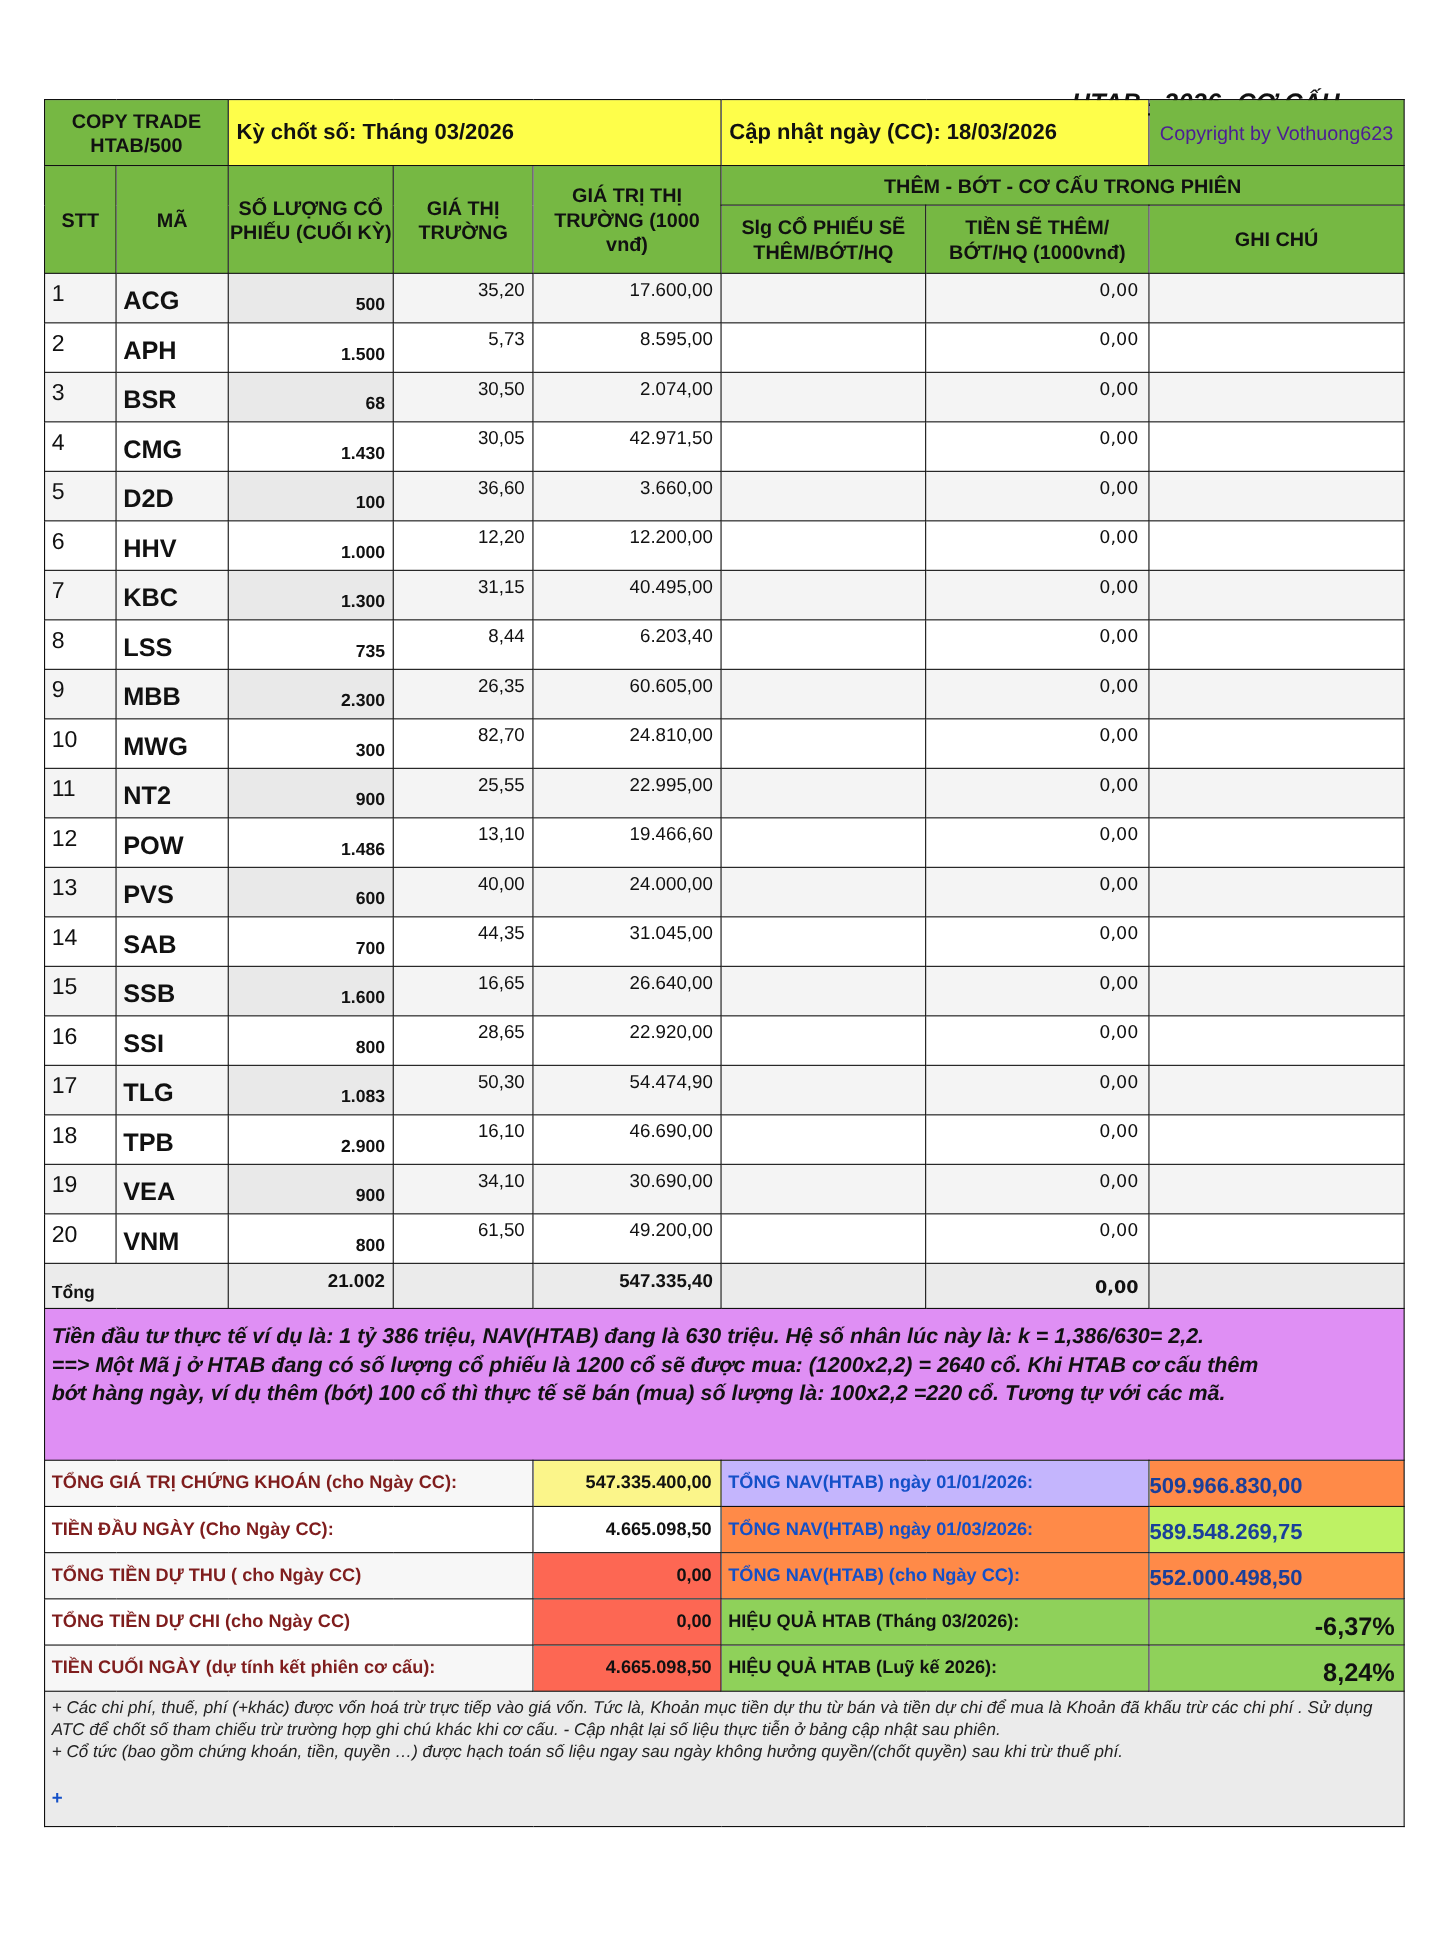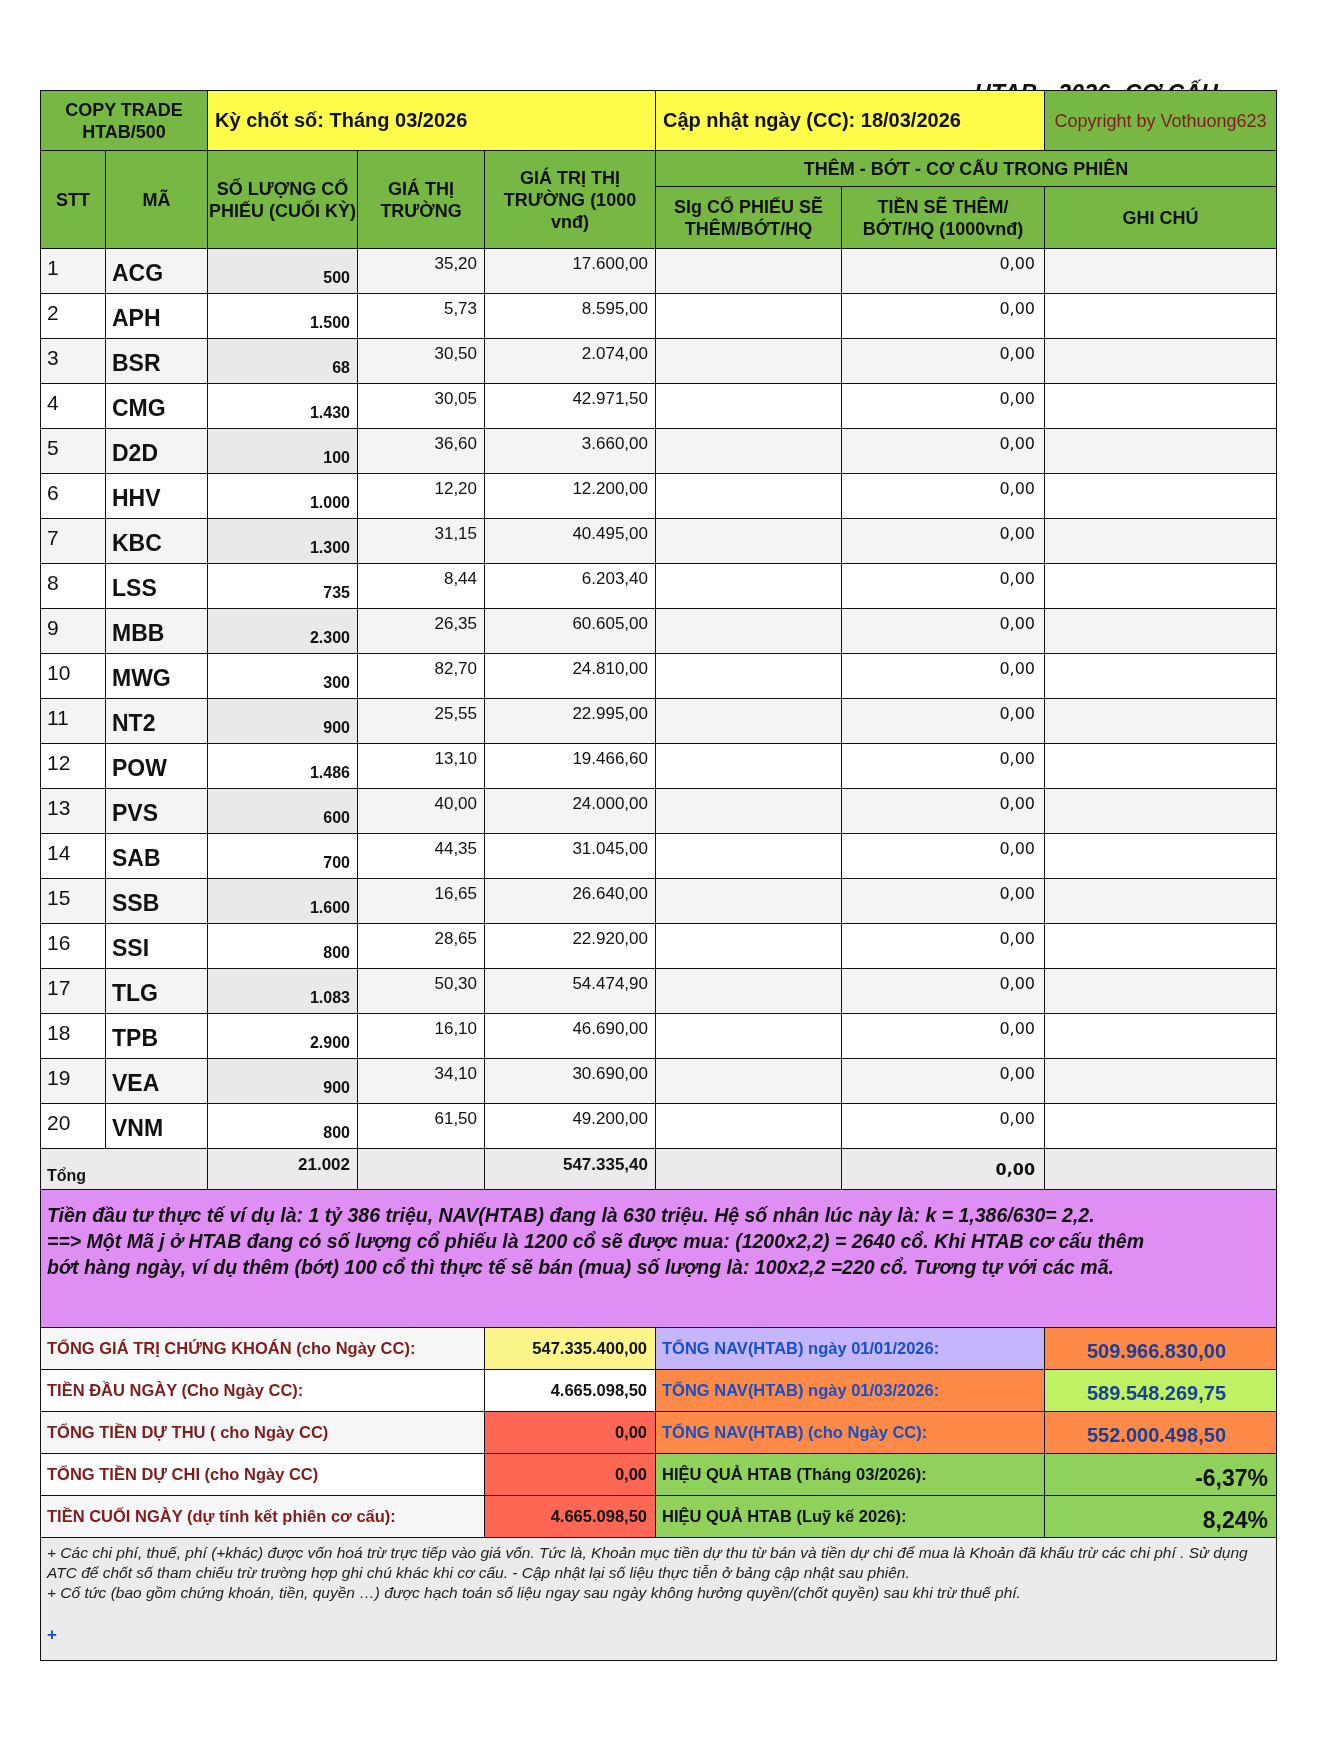--- a/index.html
+++ b/index.html
@@ -11,21 +11,21 @@
     letter-spacing: 0.2px;
   }
   .sheet { position: absolute; left: 40px; top: 90px; width: 1236px; }
   table { border-collapse: collapse; table-layout: fixed; width: 1236px; }
   td, th { border: 1.5px solid #111; overflow: hidden; }
   .green { background: #76b843; }
   .yellow { background: #fefe4a; }
   .hdr { font-weight: bold; font-size: 18px; text-align: center; line-height: 22px; color: #111; }
   .top-copy { font-weight: bold; font-size: 18px; text-align: center; line-height: 22px; height: 60px; }
   .top-yellow { font-weight: bold; font-size: 20px; padding-left: 7px; height: 60px; }
-  .top-right { font-size: 18px; text-align: center; line-height: 20px; color: #7f1d1d; }
+  .top-right { font-size: 18px; text-align: center; line-height: 20px; color: #4c1d95; }
   tr.row td { height: 45px; }
   tr.row.odd td { background: #f4f4f4; }
   tr.row.even td { background: #ffffff; }
   tr.row.odd td.sl { background: #e9e9e9; }
   .stt { font-size: 21px; padding-left: 6px; vertical-align: top; padding-top: 7px; }
   .ma { font-size: 23px; font-weight: bold; padding-left: 6px; vertical-align: bottom; padding-bottom: 6px; }
   .sl { font-size: 16px; font-weight: bold; text-align: right; padding-right: 7px; vertical-align: bottom; padding-bottom: 6px; }
   .price { font-size: 17px; text-align: right; padding-right: 7px; vertical-align: top; padding-top: 5px; }
   .value { font-size: 17px; text-align: right; padding-right: 7px; vertical-align: top; padding-top: 5px; }
   .money { font-size: 17px; text-align: right; padding-right: 9px; vertical-align: top; padding-top: 5px; font-family: "DejaVu Sans", sans-serif; font-size: 16px; }
@@ -36,21 +36,21 @@
   .note {
     background: #df8ff4; font-size: 19.5px; font-weight: bold; font-style: italic;
     line-height: 26px; padding: 12px 6px 10px 6px; height: 138px; vertical-align: top; color: #111;
   }
   tr.sum td { height: 42px; }
   .sum-label { color: #7f1d1d; font-weight: bold; font-size: 16.5px; padding-left: 6px; background: #f7f7f7; }
   .sum-label.white { background: #ffffff; }
   .sum-val { text-align: right; padding-right: 8px; font-weight: bold; font-size: 16.5px; }
   .r-label-blue { color: #1450c8; font-weight: bold; font-size: 16.5px; padding-left: 6px; }
   .r-label-dark { color: #111; font-weight: bold; font-size: 16.5px; padding-left: 6px; }
-  .r-val-blue { color: #1a3f9a; font-weight: bold; font-size: 20px; text-align: center; padding-right: 8px; padding-top: 6px; }
+  .r-val-blue { color: #1a3f9a; font-weight: bold; font-size: 20px; text-align: left; padding-right: 8px; padding-top: 6px; }
   .r-val-big { color: #111; font-weight: bold; font-size: 23px; text-align: right; padding-right: 8px; padding-top: 8px; }
   .footer {
     background: #ebebeb; font-size: 15.5px; font-style: italic; color: #222; line-height: 20px;
     padding: 5px 6px; height: 123px; vertical-align: top;
   }
   .footer .plus { display: block; margin-top: 22px; color: #1450c8; font-style: normal; font-weight: bold; font-size: 17px; }
 </style>
 </head>
 <body>
 

